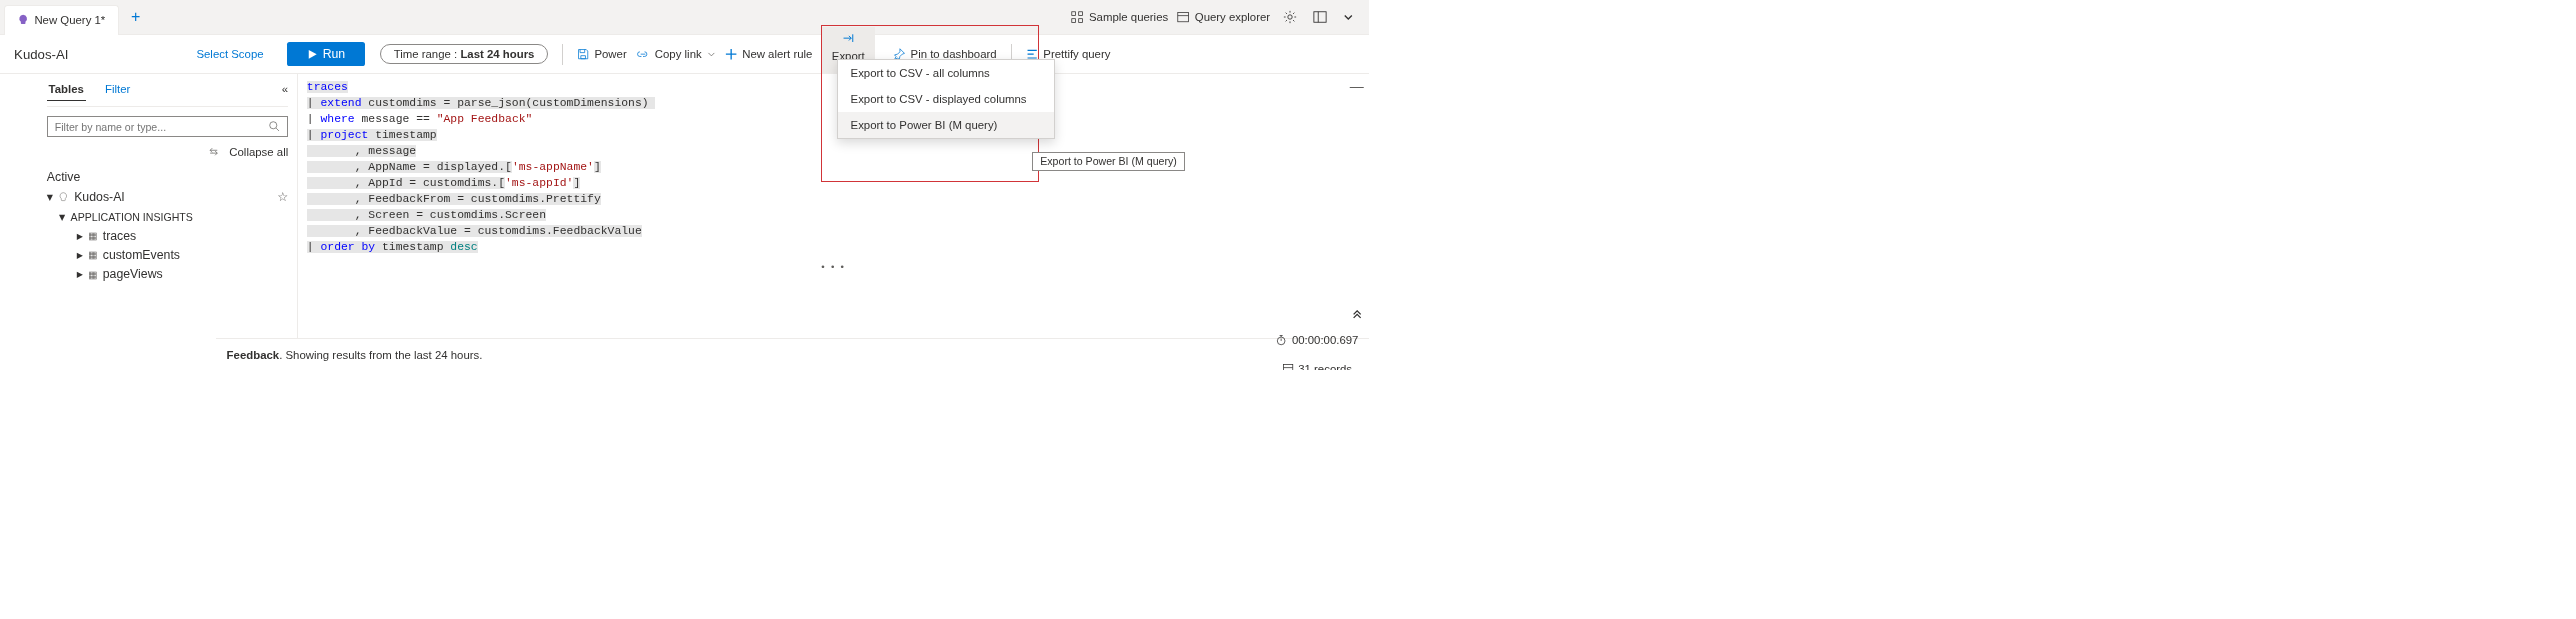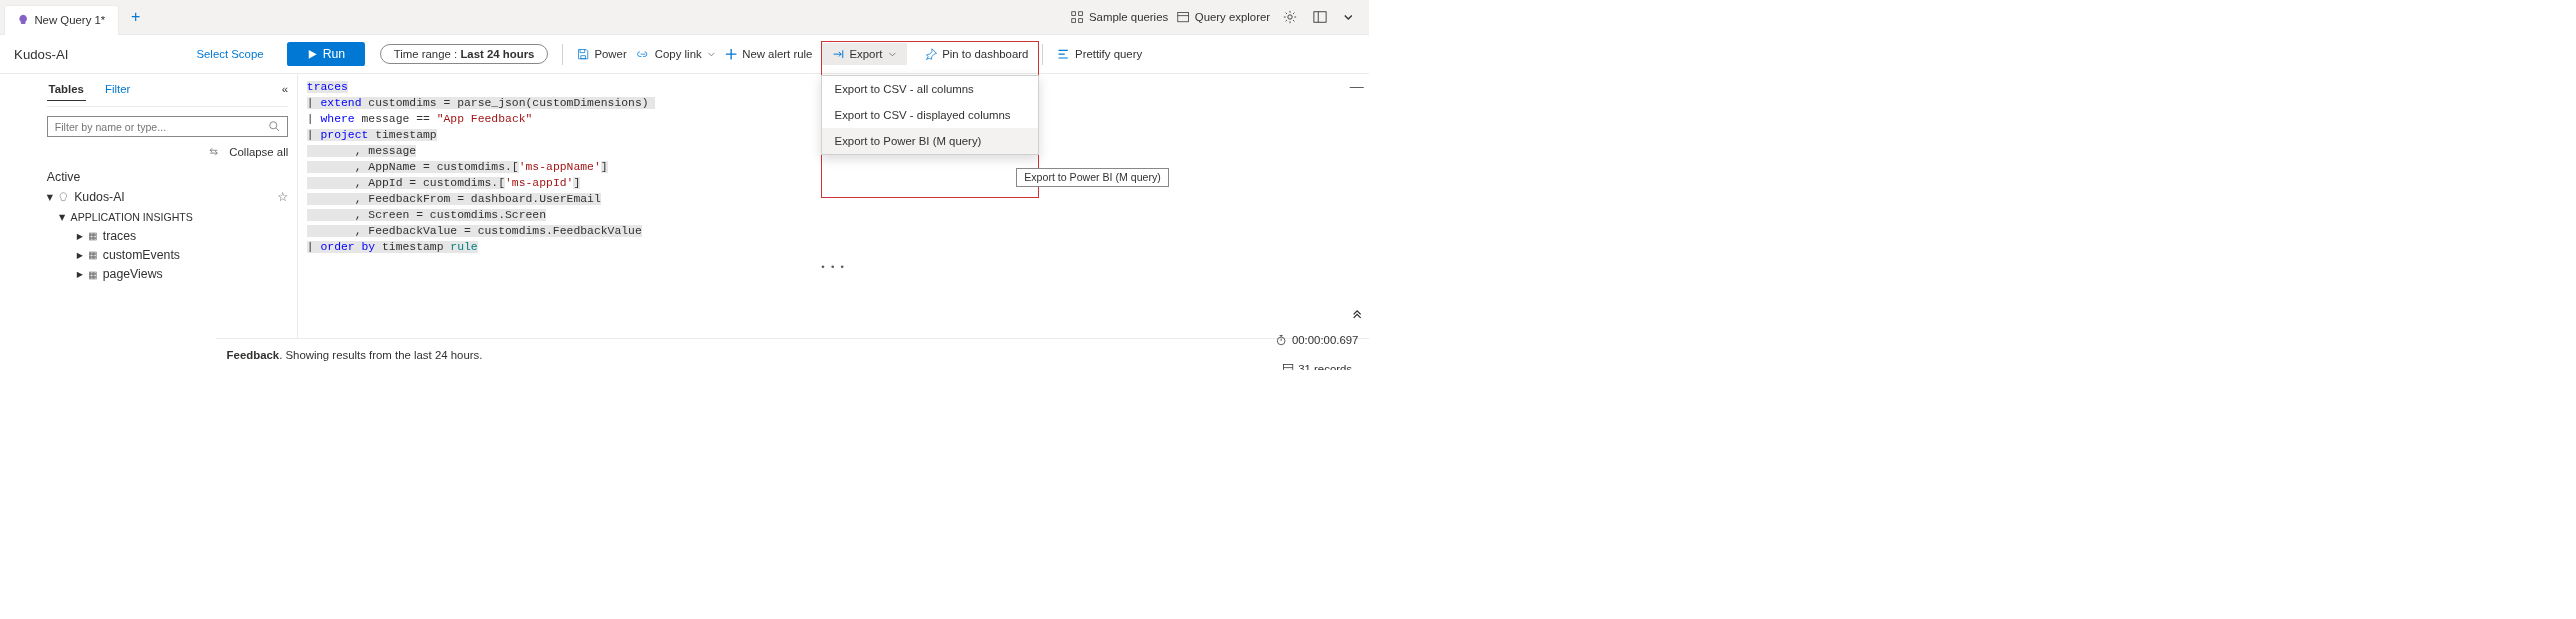--- a/index.html
+++ b/index.html
@@ -16,21 +16,21 @@
   
   
   .toolbar { display: flex; align-items: center; height: 39px; padding: 0 8.8px; border-bottom: 0.9px solid #edebe9; gap: 8.8px; }
   .toolbar .title { font-size: 13.2px; padding: 0 5.3px; }
   .select-scope { color: #0078d4; margin-left: 114px; cursor: pointer; }
   .run-btn { background: #0078d4; color: #fff; border: none; border-radius: 2.6px; padding: 5.3px 19.4px; font-size: 12.3px; display: flex; align-items: center; gap: 5.3px; cursor: pointer; margin-left: 15px; }
   .time-range { border: 0.9px solid #8a8886; border-radius: 12.3px; padding: 2.6px 12.3px; font-size: 11.4px; margin-left: 7px; cursor: pointer; display: flex; align-items: baseline; }
   .tool-divider { width: 0.9px; height: 21px; background: #d2d0ce; margin: 0 5.3px; }
   .tool-item { display: flex; align-items: center; gap: 5.3px; cursor: pointer; color: #323130; }
   .tool-item .icon { color: #0078d4; }
-  .export-btn { display: flex; align-items: center; gap: 5.3px; background: #edebe9; padding: 5.3px 10.6px; cursor: pointer; }
+  .export-btn { display: flex; align-items: center; gap: 5.3px; background: #edebe9; padding: 5.3px 10.6px; cursor: pointer; flex-direction: column; }
   
   
   .main { display: flex; height: 264px; }
   .sidebar { width: 260px; border-right: 0.9px solid #edebe9; display: flex; flex-direction: column; padding: 3.5px 8.8px; margin-left: 38px; }
   .side-tabs { display: flex; gap: 17.6px; align-items: center; border-bottom: 0.9px solid #edebe9; padding-bottom: 5.3px; }
   .side-tab { padding: 5.3px 1.8px; cursor: pointer; }
   .side-tab.active { font-weight: 600; border-bottom: 1.8px solid #323130; }
   .side-tab.inactive { color: #0078d4; }
   .chevron-left { margin-left: auto; cursor: pointer; }
   .search-box { display: flex; align-items: flex-start; border: 0.9px solid #8a8886; padding: 3.5px 7px; margin: 8.8px 0 5.3px; }
@@ -48,21 +48,21 @@
   
   .editor-wrap { flex: 1; position: relative; }
   .editor { font-family: Consolas, "Courier New", monospace; font-size: 11.4px; line-height: 16px; padding: 5.3px 8.8px; white-space: pre; background: #fff; }
   .editor .sel { background: #e6e6e6; }
   .kw-blue { color: #0000ff; }
   .kw-teal { color: #008080; }
   .str { color: #a31515; }
   .drag { text-align: center; color: #605e5c; font-size: 9.7px; letter-spacing: 1.8px; }
   
   
-  .export-dropdown { position: absolute; top: 32px; left: 0; right: 0; background: #fff; box-shadow: 0 3.5px 10.6px rgba(0,0,0,0.15); z-index: 10; border: 0.9px solid #d2d0ce; }
+  .export-dropdown { position: absolute; top: 32px; left: 16px; right: 0; background: #fff; box-shadow: 0 3.5px 10.6px rgba(0,0,0,0.15); z-index: 10; border: 0.9px solid #d2d0ce; }
   .red-box-wrap { position: absolute; top: -1.8px; left: 0; width: 218px; border: 1.8px solid #d13438; height: 157px; pointer-events: none; z-index: 5; }
   .dd-item { padding: 7px 12.3px; cursor: pointer; font-size: 11.4px; }
   .dd-item:hover, .dd-item.hover { background: #f3f2f1; }
   .tooltip { position: absolute; background: #fff; border: 0.9px solid #8a8886; padding: 2.6px 7px; font-size: 10.6px; left: 194px; top: 92px; z-index: 20; white-space: nowrap; }
   .scroll-up { position: absolute; right: 5.3px; bottom: 16px; cursor: pointer; font-size: 12.3px; }
   .dash-right { position: absolute; right: 5.3px; top: 3.5px; cursor: pointer; font-size: 14px; color: #605e5c; }
   
   
   .status-bar { display: flex; align-items: center; height: 32px; border-top: 0.9px solid #edebe9; padding: 0 10.6px; font-size: 11.4px; margin-left: 216px; }
   .status-right { margin-left: auto; display: flex; gap: 16px; align-items: center; flex-direction: column; }
@@ -268,26 +268,26 @@
     </div>
   </div>
 
   <div class="editor-wrap">
     <div class="dash-right">—</div>
     <div class="editor"><span class="sel"><span class="kw-blue">traces</span></span>
 <span class="sel">| <span class="kw-blue">extend</span><span> customdims = parse_json(customDimensions) </span></span>
 | <span class="kw-blue">where</span><span> message == </span><span class="str">"App Feedback"</span>
 <span class="sel">| <span class="kw-blue">project</span><span> timestamp</span></span>
 <span class="sel"><span>       , message</span></span>
-<span class="sel"><span>       , AppName = customdims.[</span></span><span class="str">'ms-appName'</span><span class="sel">]</span>
+<span class="sel"><span>       , AppName = displayed.[</span></span><span class="str">'ms-appName'</span><span class="sel">]</span>
 <span class="sel"><span>       , AppId = customdims.[</span></span><span class="str">'ms-appId'</span><span class="sel">]</span>
-<span class="sel"><span>       , FeedbackFrom = dashboard.UserEmail</span></span>
+<span class="sel"><span>       , FeedbackFrom = customdims.Prettify</span></span>
 <span class="sel"><span>       , Screen = customdims.Screen</span></span>
 <span class="sel"><span>       , FeedbackValue = customdims.FeedbackValue</span></span>
-<span class="sel">| <span class="kw-blue">order by</span><span> timestamp </span><span class="kw-teal">rule</span></span></div>
+<span class="sel">| <span class="kw-blue">order by</span><span> timestamp </span><span class="kw-teal">desc</span></span></div>
     <div class="drag">• • •</div>
     <div class="scroll-up">
         <svg width="12.3" height="12.3" viewBox="0 0 14 14">
           <path d="M3 9l4-4 4 4M3 5l4-4 4 4" fill="none" stroke="#323130" stroke-width="1.5"></path>
         </svg>
       </div>
   </div>
 </div>
 
 <div class="status-bar">

